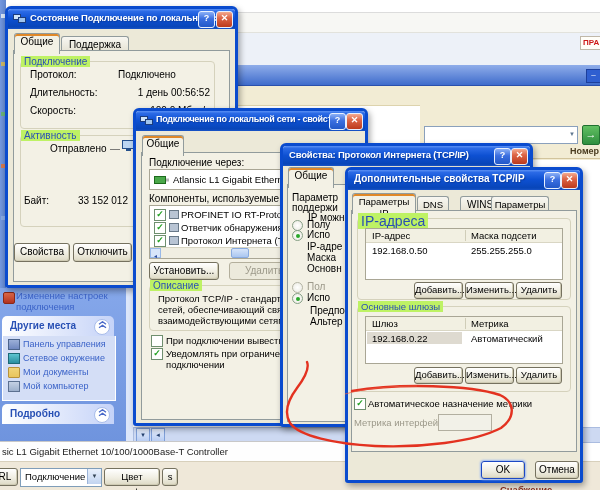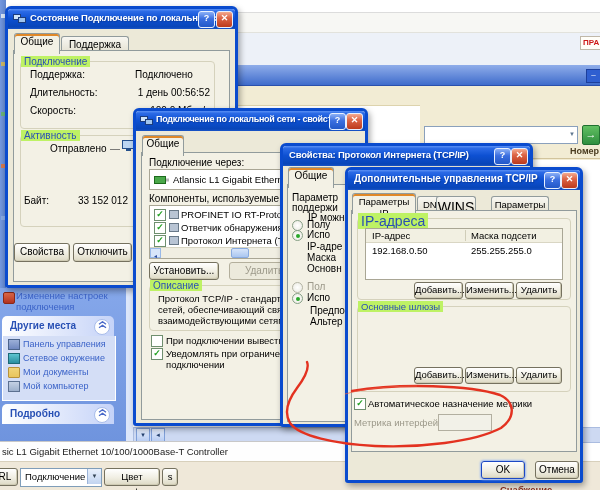--- a/index.html
+++ b/index.html
@@ -160,22 +160,22 @@
       <div class="cb help" style="right:20px"><span>?</span></div>
       <div class="cb close" style="right:2px"><span>✕</span></div>
     </div>
     <div class="tab on" style="left:6px;top:24px;width:44px"><span>Общие</span></div>
     <div class="tab" style="left:53px;top:27px;width:66px"><span>Поддержка</span></div>
     <div class="page" style="left:5px;top:41px;width:215px;height:230px"></div>
 
     <div class="grp" style="left:12px;top:52px;width:193px;height:66px;z-index:3">
       <span class="grplab">Подключение</span>
     </div>
-    <span class="t" style="left:22px;top:60px;z-index:4">Поддержка:</span>
-    <span class="t" style="left:110px;top:60px;width:92px;text-align:center;z-index:4">Подключено</span>
+    <span class="t" style="left:22px;top:60px;z-index:4">Протокол:</span>
+    <span class="t" style="left:110px;top:60px;width:92px;text-align:left;z-index:4">Подключено</span>
     <span class="t" style="left:22px;top:78px;z-index:4">Длительность:</span>
     <span class="t" style="left:110px;top:78px;width:92px;text-align:right;z-index:4">1 день 00:56:52</span>
     <span class="t" style="left:22px;top:96px;z-index:4">Скорость:</span>
     <span class="t" style="left:110px;top:96px;width:92px;text-align:right;z-index:4">100.0 Мбит/с</span>
 
     <div class="grp" style="left:12px;top:126px;width:193px;height:90px;z-index:3">
       <span class="grplab">Активность</span>
     </div>
     <span class="t" style="left:42px;top:134px;z-index:4">Отправлено</span>
     <span class="t" style="left:102px;top:134px;z-index:4;color:#555">—</span>
@@ -277,27 +277,27 @@
     <div class="rad" style="left:9px;top:147px;z-index:3">
         <span class="dot"></span>
       </div>
     <span class="t" style="left:24px;top:146px;z-index:3">Испо</span>
     <span class="t" style="left:27px;top:159px;z-index:3">Предпо</span>
     <span class="t" style="left:27px;top:170px;z-index:3">Альтер</span>
   </div>
 
   <div class="win" style="left:345px;top:167px;width:232px;height:310px;z-index:40">
     <div class="tbar">
-      <span class="ttl" style="left:6px;font-size:10px">Дополнительные управления TCP/IP</span>
+      <span class="ttl" style="left:6px;font-size:10px">Дополнительные свойства TCP/IP</span>
       <div class="cb help" style="right:19px"><span>?</span></div>
       <div class="cb close" style="right:2px"><span>✕</span></div>
     </div>
     <div class="tab on" style="left:4px;top:23px;width:62px;font-size:9.5px"><span>Параметры IP</span></div>
     <div class="tab" style="left:69px;top:26px;width:30px;font-size:9.5px"><span>DNS</span></div>
-    <div class="tab" style="left:88px;top:26px;width:38px;font-size:14px"><span>WINS</span></div>
+    <div class="tab" style="left:112px;top:26px;width:38px;font-size:10px"><span>WINS</span></div>
     <div class="tab" style="left:143px;top:26px;width:56px;font-size:9.5px"><span>Параметры</span></div>
     <div class="page" style="left:3px;top:40px;width:224px;height:240px"></div>
 
     <div class="grp" style="left:9px;top:48px;width:212px;height:80px;z-index:3">
       <span class="grplab" style="font-size:14px">IP-адреса</span>
     </div>
     <div class="lst" style="left:17px;top:58px;width:196px;height:50px;z-index:4">
       <div class="lsthead">
         <span class="t" style="left:6px;top:1px;font-size:9.5px">IP-адрес</span>
         <span class="t" style="left:105px;top:1px;font-size:9.5px">Маска подсети</span>
@@ -306,20 +306,30 @@
       <span class="t" style="left:6px;top:16px;font-size:9.5px">192.168.0.50</span>
       <span class="t" style="left:105px;top:16px;font-size:9.5px">255.255.255.0</span>
     </div>
     <div class="xpbtn" style="left:66px;top:112px;width:47px;height:15px;line-height:14px;font-size:9.5px;z-index:4"><span>Добавить...</span></div>
     <div class="xpbtn" style="left:117px;top:112px;width:47px;height:15px;line-height:14px;font-size:9.5px;z-index:4"><span>Изменить...</span></div>
     <div class="xpbtn" style="left:168px;top:112px;width:44px;height:15px;line-height:14px;font-size:9.5px;z-index:4"><span>Удалить</span></div>
 
     <div class="grp" style="left:9px;top:136px;width:212px;height:84px;z-index:3">
       <span class="grplab" style="font-size:9.5px">Основные шлюзы</span>
     </div>
+    <div class="lst" style="left:17px;top:146px;width:196px;height:46px;z-index:4">
+      <div class="lsthead">
+        <span class="t" style="left:6px;top:1px;font-size:9.5px">Шлюз</span>
+        <span class="t" style="left:105px;top:1px;font-size:9.5px">Метрика</span>
+        <div class="abs" style="left:99px;top:1px;width:1px;height:11px;background:#d0cdb8"></div>
+      </div>
+      <div class="abs" style="left:1px;top:15px;width:95px;height:12px;background:#dedad0"></div>
+      <span class="t" style="left:6px;top:16px;font-size:9.5px">192.168.0.22</span>
+      <span class="t" style="left:105px;top:16px;font-size:9.5px">Автоматический</span>
+    </div>
     <div class="xpbtn" style="left:66px;top:197px;width:47px;height:15px;line-height:14px;font-size:9.5px;z-index:4"><span>Добавить...</span></div>
     <div class="xpbtn" style="left:117px;top:197px;width:47px;height:15px;line-height:14px;font-size:9.5px;z-index:4"><span>Изменить...</span></div>
     <div class="xpbtn" style="left:168px;top:197px;width:44px;height:15px;line-height:14px;font-size:9.5px;z-index:4"><span>Удалить</span></div>
 
     <div class="chk" style="left:6px;top:228px;z-index:4"><span>✓</span></div>
     <span class="t" style="left:20px;top:228px;font-size:9.5px;z-index:4">Автоматическое назначение метрики</span>
     <span class="t" style="left:6px;top:247px;font-size:9.5px;color:#9c998a;z-index:4">Метрика интерфейса:</span>
     <div class="abs" style="left:90px;top:244px;width:52px;height:15px;background:#f2f1e8;border:1px solid #b2afa0;z-index:4"></div>
 
     <div class="xpbtn focus" style="left:133px;top:291px;width:42px;height:16px;line-height:15px;z-index:4"><span>OK</span></div>

